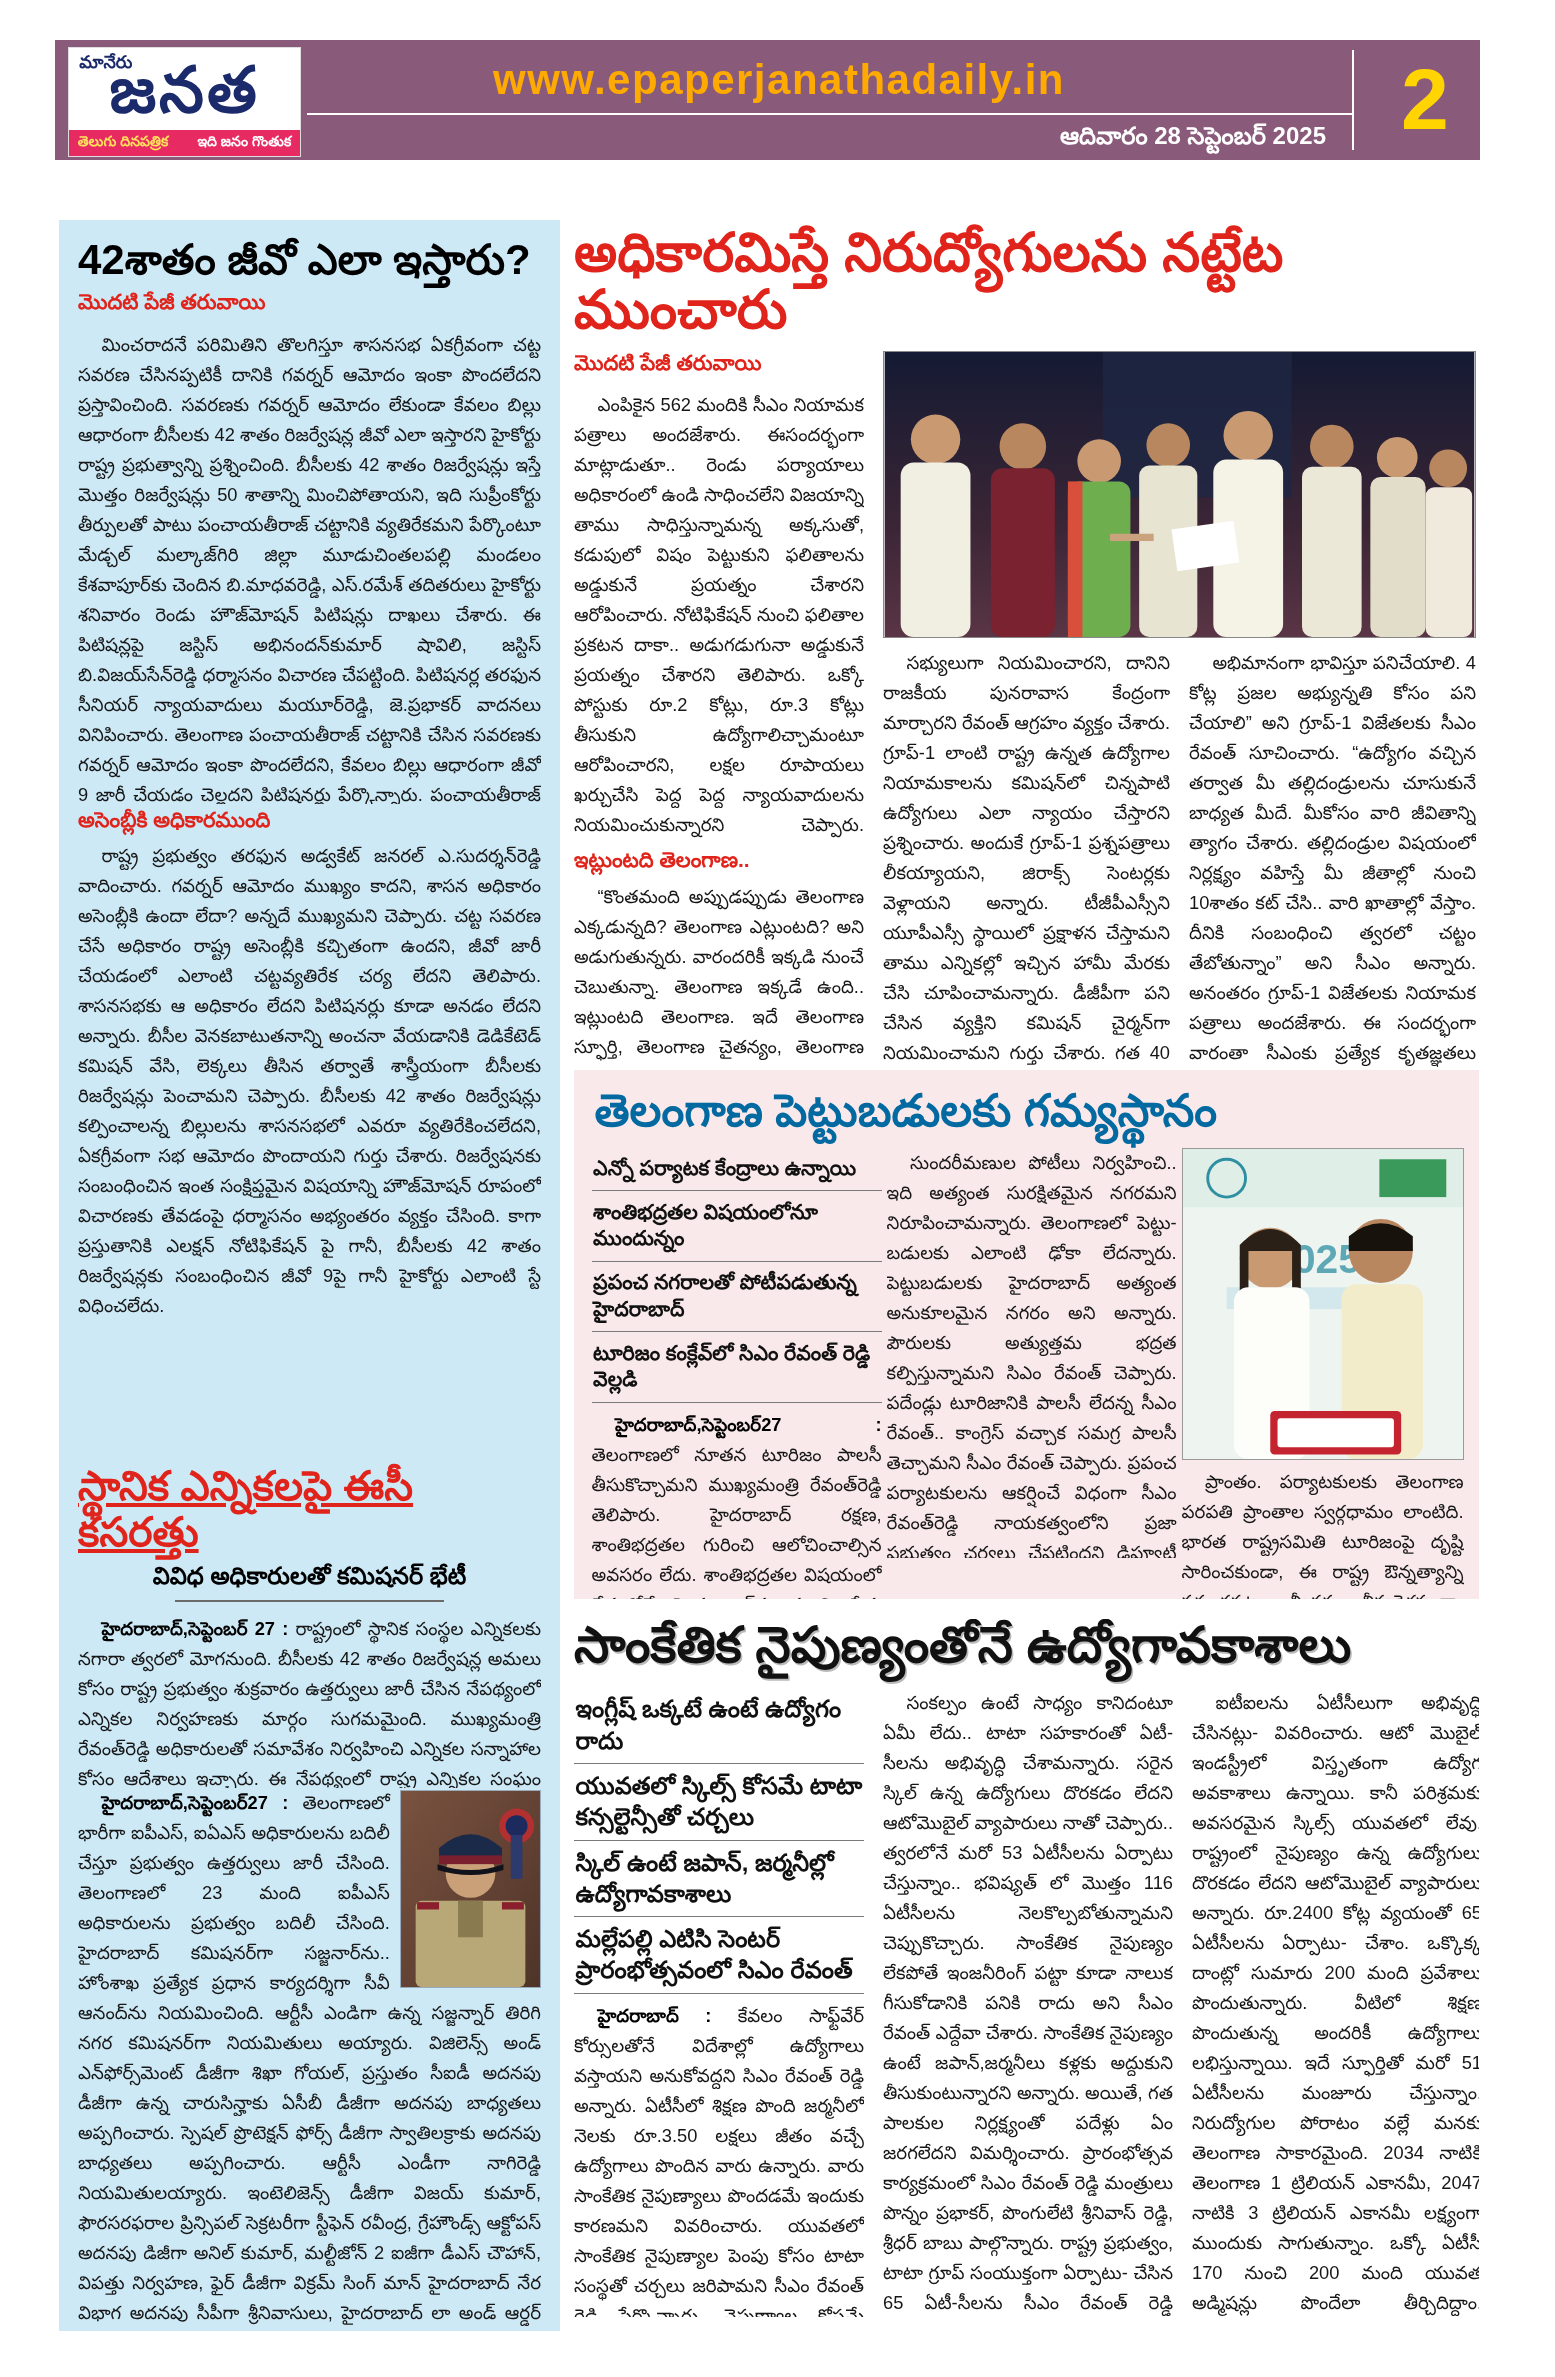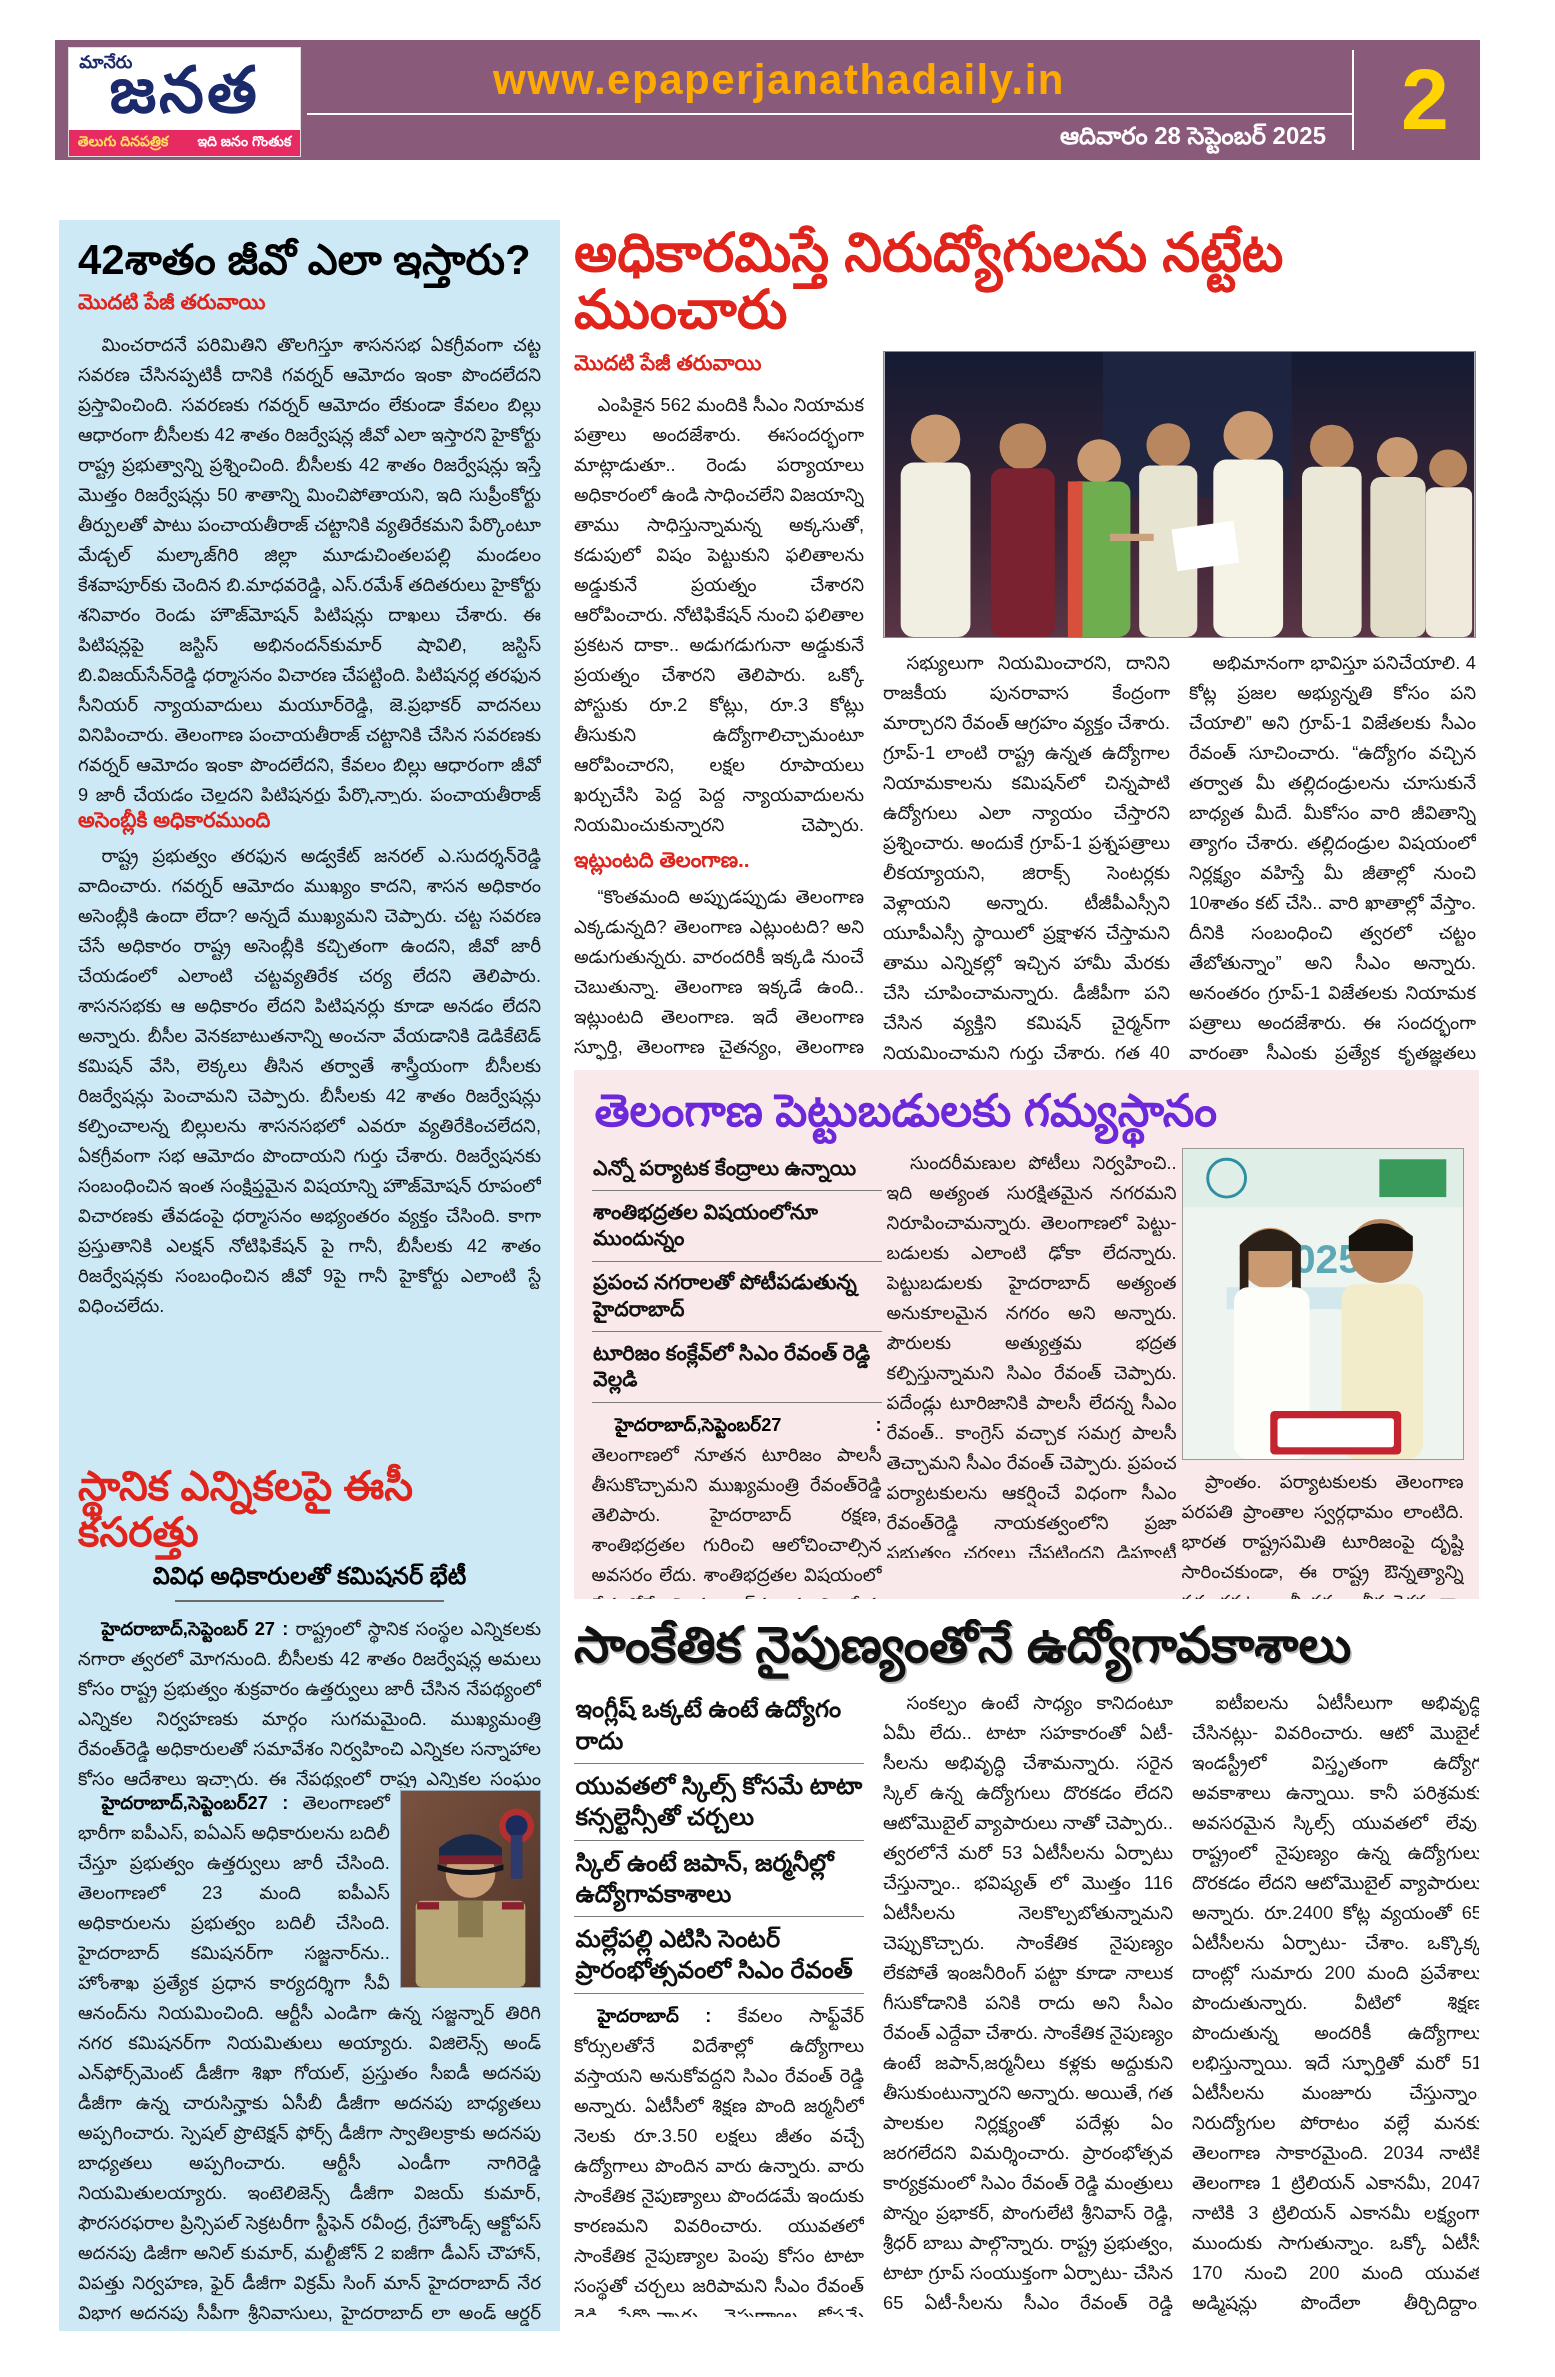--- a/index.html
+++ b/index.html
@@ -32,21 +32,21 @@
   .subhead-inline{font-size:21px;font-weight:bold;color:#e0241b;margin:4.4px 0 4.4px 0;}
 
   
   .blue-box{position:absolute;left:59px;top:220px;width:501px;height:2111px;background:#cde9f6;
             box-sizing:border-box;padding:16px 19px;overflow:hidden;}
   .bb-a1-title{font-size:42px;font-weight:bold;color:#000;line-height:1.12;margin:0 0 7.3px 0;}
   .bb-tag{font-size:21px;font-weight:bold;color:#e0241b;margin:0 0 10.2px 0;}
   .bb-sec1-p1{height:474px;overflow:hidden;}
   .bb-sec1-p2{height:613px;overflow:hidden;}
   .bb-a2{margin-top:10.2px;}
-  .bb-a2-title{font-size:41px;font-weight:bold;color:#e0241b;line-height:1.1;margin:2.9px 0 7.3px 0;}
+  .bb-a2-title{font-size:41px;font-weight:bold;color:#e0241b;line-height:1.1;margin:2.9px 0 7.3px 0;text-decoration:underline;}
   .bb-a2-sub{font-size:24px;font-weight:bold;color:#000;text-align:center;margin:0 0 4.4px 0;}
   .bb-a2-rule{width:58%;height:1.5px;background:#6a6a6a;margin:0 auto 11.7px auto;}
   .bb-sec2-body{height:174px;overflow:hidden;}
   .bb-a3-title{font-size:38px;font-weight:bold;color:#000;line-height:1.1;margin:11.7px 0 10.2px 0;}
   .bb-sec3-body{height:556px;overflow:hidden;}
   .officer-photo{float:right;width:139px;height:196px;margin:2.9px 0 5.9px 10.2px;border:0.7px solid #9ab;}
 
   
   .art-top{position:absolute;left:574px;top:220px;width:905px;height:847px;overflow:hidden;}
   .art-top-title{font-size:54px;font-weight:bold;color:#e0241b;line-height:1.05;margin:4.4px 0 13px 0;}
@@ -55,21 +55,21 @@
   .art-top-right{flex:1;overflow:hidden;}
   .stage-photo{width:593px;height:287px;display:block;border:0.7px solid #888;box-sizing:border-box;}
   .under-photo{display:flex;gap:19px;margin-top:10.2px;}
   .upcol{width:287px;flex:none;overflow:hidden;height:454px;}
   .at-c1-p1{height:454px;overflow:hidden;}
   .at-c1-p2{height:263px;overflow:hidden;}
 
   
   .pink-box{position:absolute;left:574px;top:1070px;width:905px;height:529px;background:#f9e9ea;
             box-sizing:border-box;padding:14.6px 17.6px;overflow:hidden;}
-  .pink-title{font-size:45px;font-weight:bold;color:#6d28d9;line-height:1.05;margin:2.9px 0 13px 2.9px;}
+  .pink-title{font-size:45px;font-weight:bold;color:#0369a1;line-height:1.05;margin:2.9px 0 13px 2.9px;}
   .pink-row{display:flex;gap:5px;}
   .bullets{list-style:none;margin:0 0 7.3px 0;padding:0;}
   .bullets li{font-size:20.5px;font-weight:bold;color:#111;padding:7.3px 1.5px 8.8px 1.5px;
               border-bottom:1.5px solid #7a7a7a;line-height:1.3;}
   .pink-photo{width:282px;height:312px;display:block;border:0.7px solid #999;box-sizing:border-box;}
   .pp-body{height:410px;overflow:hidden;}
   .pc3{width:282px;flex:none;overflow:hidden;}
   .pc3 .body-txt{margin-top:7.3px;}
   .pc3-body{height:146px;overflow:hidden;}
 

